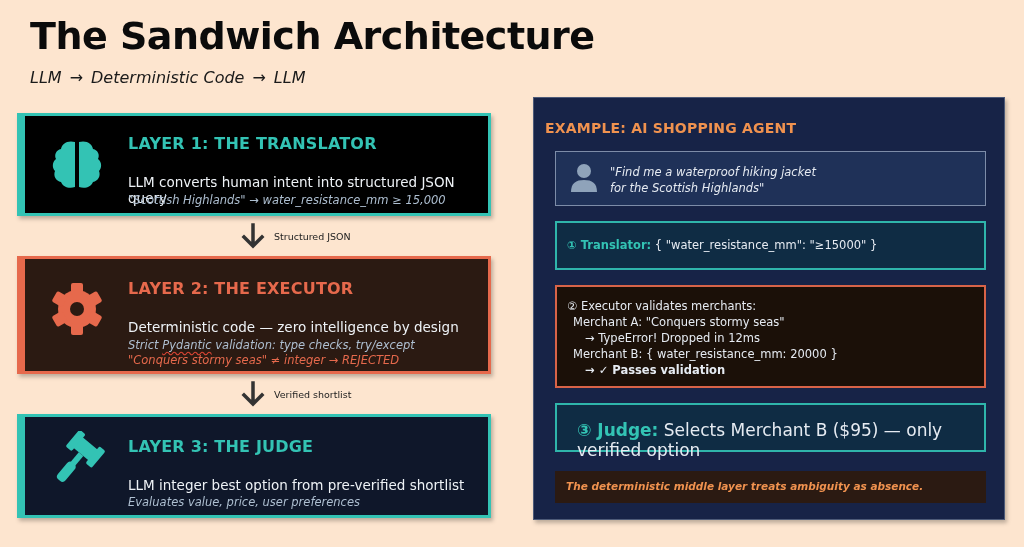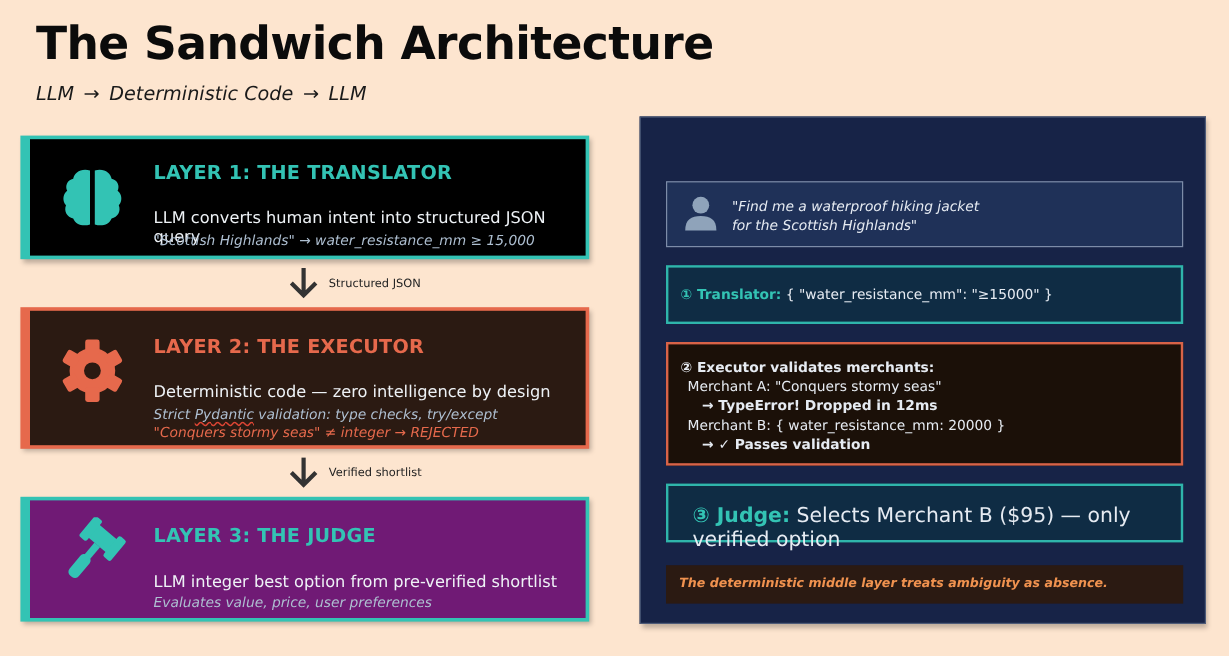--- a/index.html
+++ b/index.html
@@ -25,21 +25,21 @@
 
   .l2 { top: 256px; height: 118px; background: #e6694c; }
   .l2 .inner { background: #2b1a12; }
   .l2 .head { top: 20px; color: #e6694c; }
   .l2 .main { top: 60px; }
   .l2 .sub1 { top: 79px; color: #aebfd1; }
   .l2 .sub2 { top: 94px; color: #e6694c; }
   .l2 .sub1 .squig { text-decoration: underline wavy #d43; text-underline-offset: 2px; }
 
   .l3 { top: 414px; height: 104px; background: #33c3b4; }
-  .l3 .inner { background: #701a75; }
+  .l3 .inner { background: #0f172a; }
   .l3 .head { top: 20px; color: #33c3b4; }
   .l3 .main { top: 60px; }
   .l3 .sub { top: 78px; color: #aebfd1; }
 
   .conn { position: absolute; left: 240px; display: flex; align-items: center; }
   .conn svg { width: 26px; height: 26px; }
   .conn .lbl { font-size: 9.5px; color: #222; margin-left: 8px; }
 
   .example { position: absolute; left: 533px; top: 97px; width: 472px; height: 423px; background: #172347; border: 1px solid #4d5a78; box-shadow: 2px 3px 4px rgba(0,0,0,0.25); }
   .ex-title { position: absolute; left: 11px; top: 22px; font-size: 14px; font-weight: bold; color: #f0924f; letter-spacing: 0.2px; }
@@ -48,21 +48,21 @@
   .quote { top: 53px; height: 55px; background: #1f3158; border: 1px solid #7d8ca8; }
   .quote .user { position: absolute; left: 14px; top: 11px; width: 28px; height: 30px; }
   .quote .qt { position: absolute; left: 54px; top: 12px; font-size: 11.5px; font-style: italic; color: #e6ebf2; line-height: 16px; }
 
   .c1 { top: 123px; height: 49px; background: #0f2c44; border: 2px solid #2fb5ab; }
   .c1 .txt { position: absolute; left: 10px; top: 15px; font-size: 11.5px; color: #e6ebf2; }
   .teal { color: #33c3b4; font-weight: bold; }
 
   .c2 { top: 187px; height: 103px; background: #1b1008; border: 2px solid #d86348; }
   .c2 .line { position: absolute; font-size: 11.5px; color: #e6ebf2; white-space: nowrap; }
-  .orange { color: #e6694c; font-weight: bold; }
+  .orange { color: #e6694c; font-weight: normal; }
 
   .c3 { top: 305px; height: 49px; background: #0f2c44; border: 2px solid #2fb5ab; }
   .c3 .txt { position: absolute; left: 20px; top: 15px; font-size: 17px; color: #e6ebf2; }
 
   .note { position: absolute; left: 21px; top: 373px; width: 431px; height: 32px; background: #2b1a12; }
   .note .txt { position: absolute; left: 11px; top: 9px; font-size: 10.5px; font-style: italic; font-weight: bold; color: #f0924f; }
 </style>
 </head>
 <body>
 
@@ -129,20 +129,21 @@
         <rect x="28" y="34" width="10" height="22" rx="4"></rect>
       </g>
     </svg>
     <div class="head">LAYER 3: THE JUDGE</div>
     <div class="main">LLM integer best option from pre-verified shortlist</div>
     <div class="sub">Evaluates value, price, user preferences</div>
   </div>
 </div>
 
 <div class="example">
+  <div class="ex-title">EXAMPLE: AI SHOPPING AGENT</div>
 
   <div class="card quote">
     <svg class="user" viewBox="0 0 28 30">
       <circle cx="14" cy="8" r="7" fill="#8fa3ba"></circle>
       <path d="M1 29 C1 20 6 17 14 17 C22 17 27 20 27 29 Z" fill="#8fa3ba"></path>
     </svg>
     <div class="qt">
       <div>"Find me a waterproof hiking jacket</div>
       <div>for the Scottish Highlands"</div>
     </div>

